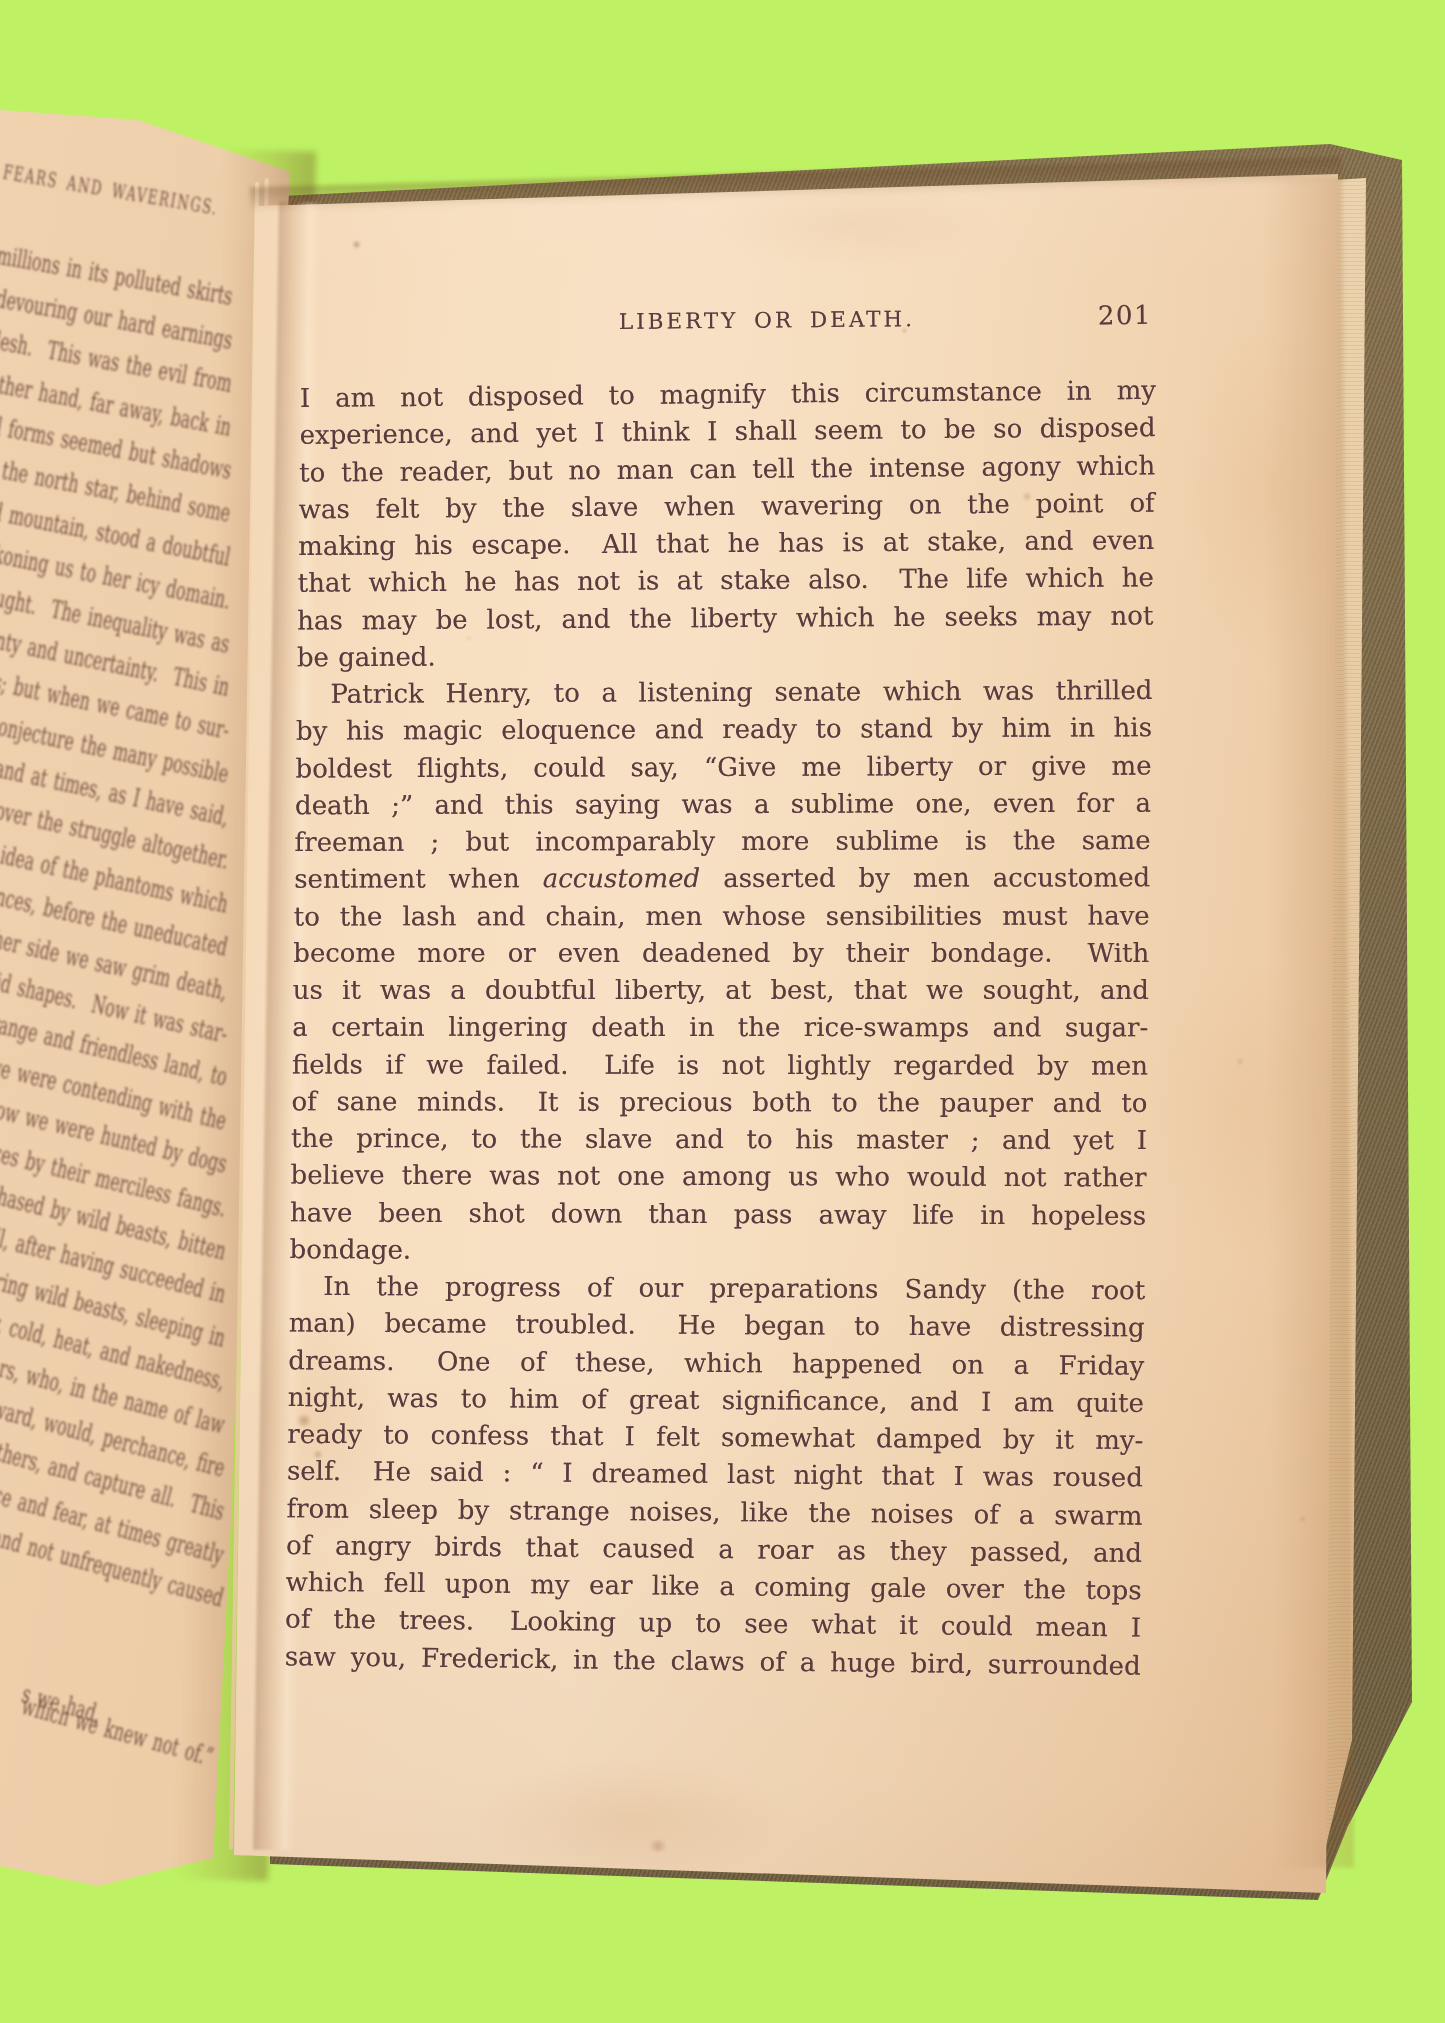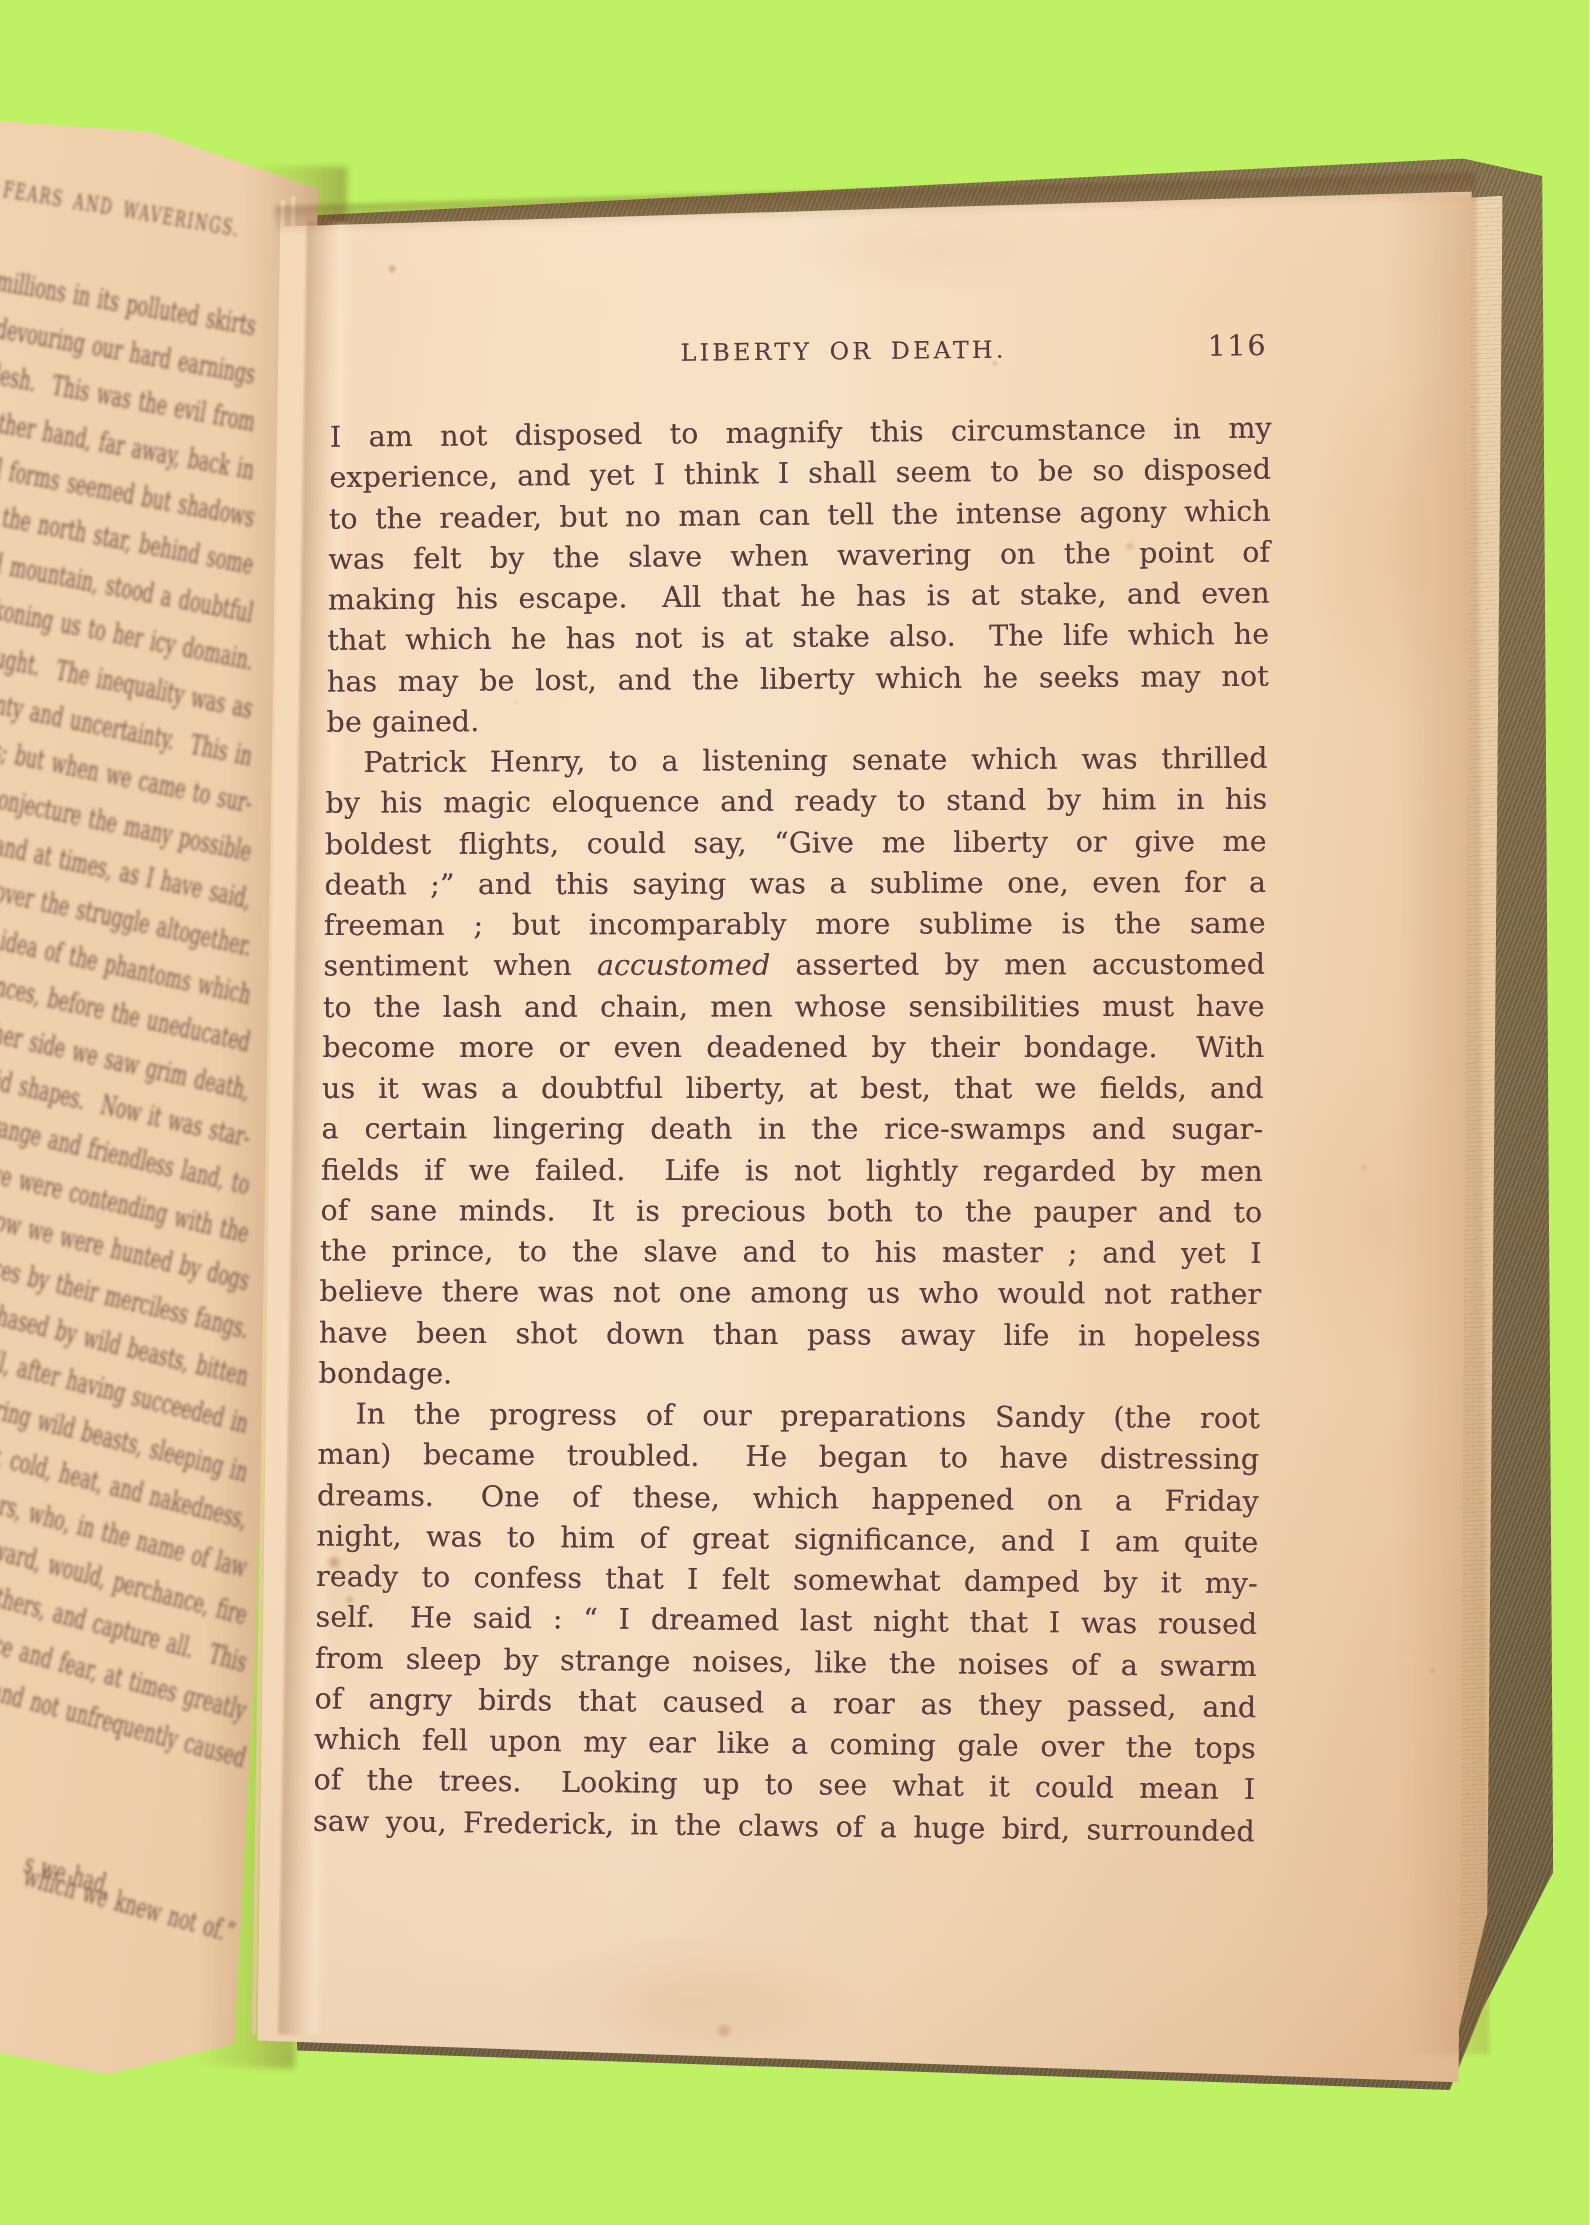--- a/index.html
+++ b/index.html
@@ -117,41 +117,41 @@
   <div class="spot" style="left:296px;top:1414px;width:16px;height:13px;opacity:.4"></div>
   <div class="spot" style="left:313px;top:1450px;width:10px;height:9px;opacity:.33"></div>
   <div class="spot" style="left:1022px;top:492px;width:10px;height:9px;opacity:.28"></div>
   <div class="spot" style="left:648px;top:1840px;width:20px;height:12px;opacity:.3"></div>
   <div class="spot" style="left:1236px;top:1058px;width:8px;height:7px;opacity:.2"></div>
   <div class="spot" style="left:1299px;top:1516px;width:7px;height:6px;opacity:.22"></div>
   <div class="spot" style="left:466px;top:636px;width:5px;height:5px;opacity:.18"></div>
 
   <div class="rp-headrow">
     <div class="rp-header">LIBERTY OR DEATH.</div>
-    <div class="rp-pagenum">116</div>
+    <div class="rp-pagenum">201</div>
   </div>
 
   <div class="rp-body">
       <div class="rline" style="transform: translateX(6px) rotate(-0.55deg);">I am not disposed to magnify this circumstance in my</div>
       <div class="rline" style="transform: translateX(5.55px) rotate(-0.515deg);">experience, and yet I think I shall seem to be so disposed</div>
       <div class="rline" style="transform: translateX(5.1px) rotate(-0.48deg);">to the reader, but no man can tell the intense agony which</div>
       <div class="rline" style="transform: translateX(4.65px) rotate(-0.445deg);">was felt by the slave when wavering on the point of</div>
       <div class="rline" style="transform: translateX(4.2px) rotate(-0.41deg);">making his escape.  All that he has is at stake, and even</div>
       <div class="rline" style="transform: translateX(3.75px) rotate(-0.375deg);">that which he has not is at stake also.  The life which he</div>
       <div class="rline" style="transform: translateX(3.3px) rotate(-0.34deg);">has may be lost, and the liberty which he seeks may not</div>
       <div class="rline endline" style="transform: translateX(2.85px) rotate(-0.305deg);">be gained.</div>
       <div class="rline indent" style="transform: translateX(2.4px) rotate(-0.27deg);">Patrick Henry, to a listening senate which was thrilled</div>
       <div class="rline" style="transform: translateX(1.95px) rotate(-0.235deg);">by his magic eloquence and ready to stand by him in his</div>
       <div class="rline" style="transform: translateX(1.5px) rotate(-0.2deg);">boldest flights, could say, “Give me liberty or give me</div>
       <div class="rline" style="transform: translateX(1.05px) rotate(-0.165deg);">death ;” and this saying was a sublime one, even for a</div>
       <div class="rline" style="transform: translateX(0.6px) rotate(-0.13deg);">freeman ; but incomparably more sublime is the same</div>
       <div class="rline" style="transform: translateX(0.15px) rotate(-0.095deg);">sentiment when <em>accustomed</em> asserted by men accustomed</div>
       <div class="rline" style="transform: translateX(-0.3px) rotate(-0.06deg);">to the lash and chain, men whose sensibilities must have</div>
       <div class="rline" style="transform: translateX(-0.75px) rotate(-0.025deg);">become more or even deadened by their bondage.  With</div>
-      <div class="rline" style="transform: translateX(-1.2px) rotate(0.01deg);">us it was a doubtful liberty, at best, that we fields, and</div>
+      <div class="rline" style="transform: translateX(-1.2px) rotate(0.01deg);">us it was a doubtful liberty, at best, that we sought, and</div>
       <div class="rline" style="transform: translateX(-1.65px) rotate(0.045deg);">a certain lingering death in the rice-swamps and sugar-</div>
       <div class="rline" style="transform: translateX(-2.1px) rotate(0.08deg);">fields if we failed.  Life is not lightly regarded by men</div>
       <div class="rline" style="transform: translateX(-2.55px) rotate(0.115deg);">of sane minds.  It is precious both to the pauper and to</div>
       <div class="rline" style="transform: translateX(-3px) rotate(0.15deg);">the prince, to the slave and to his master ; and yet I</div>
       <div class="rline" style="transform: translateX(-3.45px) rotate(0.185deg);">believe there was not one among us who would not rather</div>
       <div class="rline" style="transform: translateX(-3.9px) rotate(0.22deg);">have been shot down than pass away life in hopeless</div>
       <div class="rline endline" style="transform: translateX(-4.35px) rotate(0.255deg);">bondage.</div>
       <div class="rline indent" style="transform: translateX(-4.8px) rotate(0.29deg);">In the progress of our preparations Sandy (the root</div>
       <div class="rline" style="transform: translateX(-5.25px) rotate(0.325deg);">man) became troubled.  He began to have distressing</div>
       <div class="rline" style="transform: translateX(-5.7px) rotate(0.36deg);">dreams.  One of these, which happened on a Friday</div>

